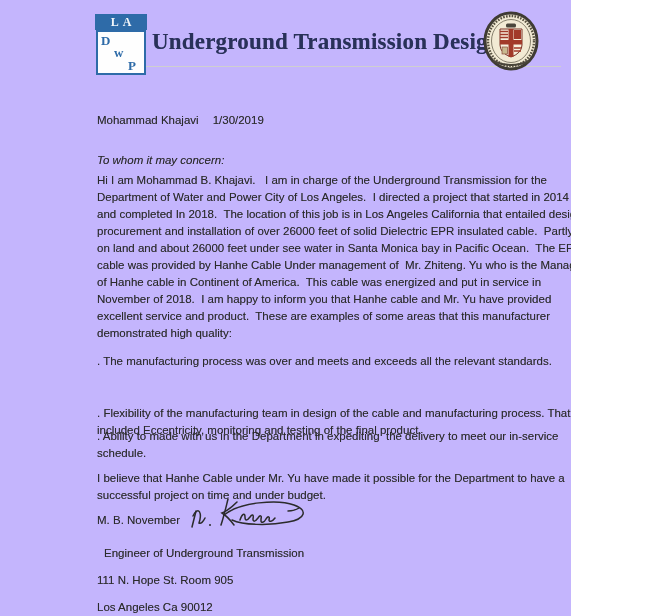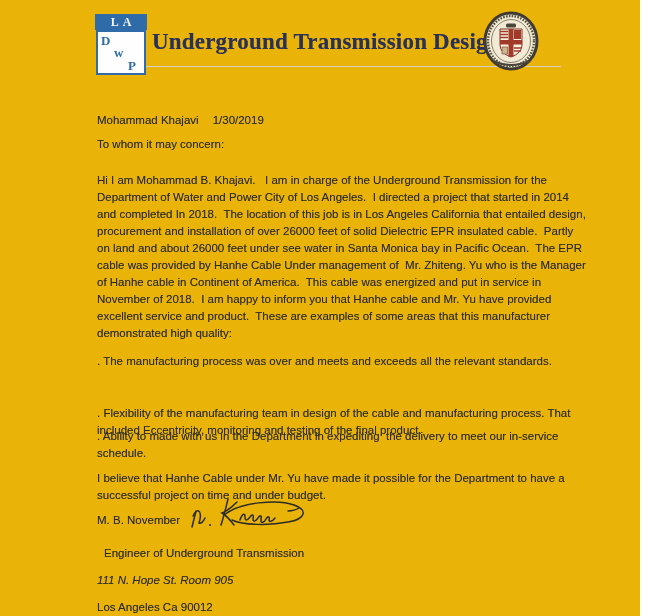--- a/index.html
+++ b/index.html
@@ -1,23 +1,23 @@
 <!DOCTYPE html>
 <html><head>
 <meta charset="utf-8">
 <style>
   * { margin: 0; padding: 0; box-sizing: border-box; }
   html, body { background: #ffffff; }
   body { font-family: "Liberation Sans", sans-serif; }
 
   .page {
     position: relative;
-    width: 640px;
+    width: 571px;
     height: 616px;
-    background: #eab308;
+    background: #c4b5fd;
     overflow: hidden;
     color: #2b2b2b;
   }
 
   
   .header-rule {
     position: absolute;
     left: 97px; top: 66px;
     width: 464px; height: 1px;
     background: #cfcfcf;
@@ -78,29 +78,29 @@
     position: absolute;
     left: 97px;
     font-size: 11.5px;
     line-height: 17px;
     color: #2b2b2b;
     white-space: pre-wrap;
     text-shadow: 0 0 0.5px rgba(43,43,43,0.45);
   }
   .sender-row { top: 112px; }
   .sender-row .date { margin-left: 14px; }
-  .salutation { top: 136px; }
+  .salutation { top: 152px; font-style: italic; }
   .body-para  { top: 172px; width: 500px; }
   .bullet-1   { top: 353px; width: 500px; }
   .bullet-2   { top: 405px; width: 500px; }
   .bullet-3   { top: 428px; width: 500px; }
   .closing    { top: 470px; width: 500px; }
   .signer-name { top: 512px; }
   .signer-title { top: 545px; padding-left: 7px; }
-  .addr-street  { top: 572px; font-style: italic; }
+  .addr-street  { top: 572px; }
   .addr-city    { top: 599px; }
 
   .signature-svg {
     position: absolute;
     left: 188px; top: 494px;
   }
 </style>
 </head>
 <body>
 

